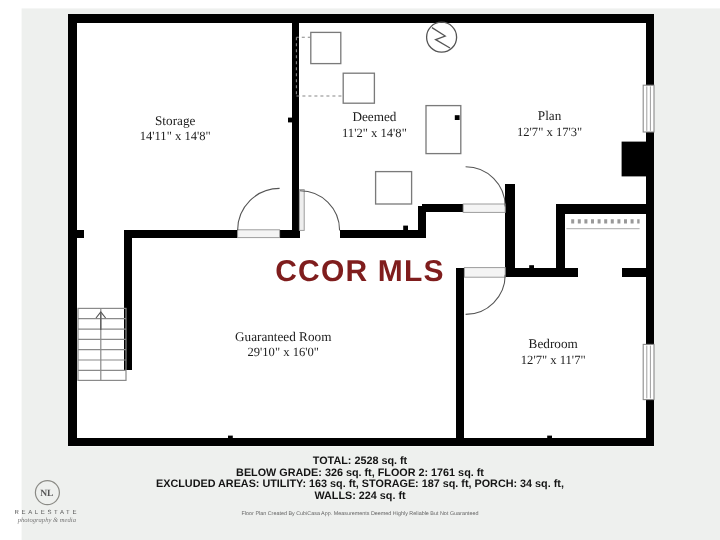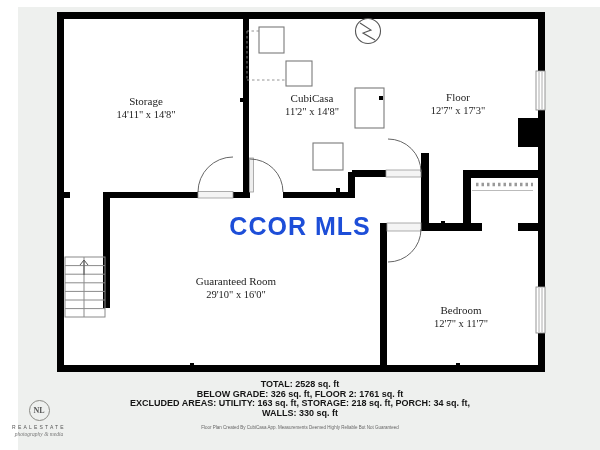--- a/index.html
+++ b/index.html
@@ -3,21 +3,21 @@
 <meta charset="utf-8">
 <style>
   html,body{margin:0;padding:0;background:#ffffff;}
   #screen{position:relative;width:600px;height:450px;background:#ffffff;overflow:hidden;
           font-family:"Liberation Sans",sans-serif;}
   .bg-panel{position:absolute;left:18px;top:7px;width:582px;height:443px;background:#eef0ee;}
   svg{position:absolute;left:0;top:0;}
   .room-label{position:absolute;text-align:center;color:#1c1c1c;font-size:11px;line-height:13px;font-family:Liberation Serif, serif;}
   .room-label .dims{font-size:10.5px;}
   .watermark{position:absolute;left:168px;top:212px;width:264px;text-align:center;
-             font-size:25px;font-weight:bold;letter-spacing:1px;color:#1d4ed8;
+             font-size:25px;font-weight:bold;letter-spacing:1px;color:#7f1d1d;
              pointer-events:none;white-space:nowrap;}
   .footer{position:absolute;left:0;top:380px;width:600px;text-align:center;color:#141414;
           font-size:9px;line-height:9.6px;font-weight:600;}
   .footer .total{font-weight:800;}
   .footer .disclaimer{margin-top:5px;font-size:4.5px;font-weight:400;color:#666;}
   .logo{position:absolute;left:6px;top:400px;width:66px;text-align:center;color:#4a4a4a;}
   .logo .mono{width:19px;height:19px;margin:0 auto;border:1px solid #8a8a85;border-radius:50%;
               font-family:"Liberation Serif",serif;font-size:8px;line-height:19px;color:#555;font-weight:bold;}
   .logo .name{margin-top:3px;font-size:5px;letter-spacing:2.2px;color:#555;}
   .logo .tagline{margin-top:1px;font-family:"Liberation Serif",serif;font-style:italic;
@@ -136,41 +136,41 @@
     </g>
   </svg>
 
   <div class="watermark">CCOR MLS</div>
 
   <div class="room-label" style="left:96px;top:95px;width:100px;">
     <div>Storage</div>
     <div class="dims">14'11" x 14'8"</div>
   </div>
   <div class="room-label" style="left:262px;top:92px;width:100px;">
-    <div>CubiCasa</div>
+    <div>Deemed</div>
     <div class="dims">11'2" x 14'8"</div>
   </div>
   <div class="room-label" style="left:408px;top:91px;width:100px;">
-    <div>Floor</div>
+    <div>Plan</div>
     <div class="dims">12'7" x 17'3"</div>
   </div>
   <div class="room-label" style="left:161px;top:275px;width:150px;">
     <div>Guaranteed Room</div>
     <div class="dims">29'10" x 16'0"</div>
   </div>
-  <div class="room-label" style="left:411px;top:304px;width:100px;">
+  <div class="room-label" style="left:411px;top:281px;width:100px;">
     <div>Bedroom</div>
     <div class="dims">12'7" x 11'7"</div>
   </div>
 
   <div class="footer">
     <div class="total">TOTAL: 2528 sq. ft</div>
     <div>BELOW GRADE: 326 sq. ft, FLOOR 2: 1761 sq. ft</div>
-    <div>EXCLUDED AREAS: UTILITY: 163 sq. ft, STORAGE: 218 sq. ft, PORCH: 34 sq. ft,</div>
-    <div>WALLS: 330 sq. ft</div>
+    <div>EXCLUDED AREAS: UTILITY: 163 sq. ft, STORAGE: 187 sq. ft, PORCH: 34 sq. ft,</div>
+    <div>WALLS: 224 sq. ft</div>
     <div class="disclaimer">Floor Plan Created By CubiCasa App. Measurements Deemed Highly Reliable But Not Guaranteed</div>
   </div>
 
   <div class="logo">
     <div class="mono">NL</div>
     <div class="name">REALESTATE</div>
     <div class="tagline">photography &amp; media</div>
   </div>
 </div>
 

